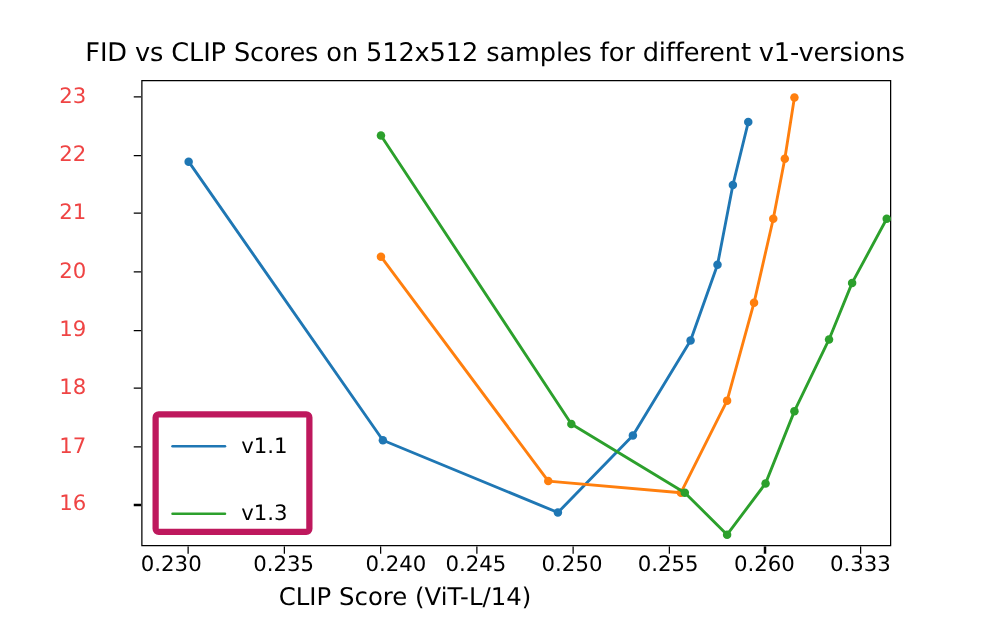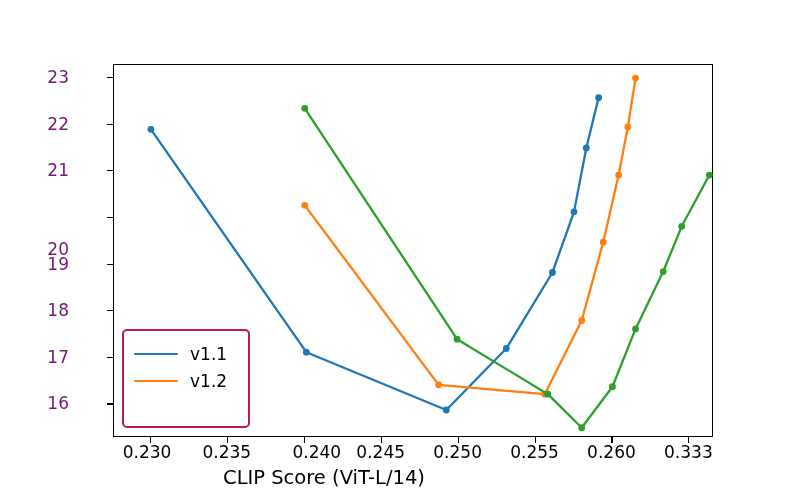--- a/index.html
+++ b/index.html
@@ -44,21 +44,21 @@
   #plot-svg {
     position: absolute;
     left: 0;
     top: 0;
   }
   .ytick-label {
     position: absolute;
     right: 723px;
     text-align: right;
     font-size: 17px;
-    color: #701a75;
+    color: #ef4444;
     transform: translateY(-50%);
     white-space: nowrap;
   }
   .ytick-mark {
     position: absolute;
     left: 107px;
     width: 6px;
     height: 1.1px;
     background: #000000;
   }
@@ -87,21 +87,21 @@
     color: #000000;
   }
   #legend {
     position: absolute;
     left: 122px;
     top: 329px;
     width: 128px;
     height: 99px;
     box-sizing: border-box;
     background: rgba(255,255,255,0.88);
-    border: 2px solid #be185d;
+    border: 5px solid #be185d;
     border-radius: 5px;
   }
   .legend-row {
     position: absolute;
     left: 10px;
     height: 26px;
     display: flex;
     align-items: center;
   }
   .legend-swatch {
@@ -114,35 +114,36 @@
     font-size: 17px;
     color: #000000;
     line-height: 1;
   }
 </style>
 </head>
 <body>
 
 <div id="figure">
 
+  <div id="chart-title">FID vs CLIP Scores on 512x512 samples for different v1-versions</div>
 
   <div id="xlabel">CLIP Score (ViT-L/14)</div>
 
   <div id="ytick-labels">
       <div class="ytick-label" style="top: 403.43px;">16</div>
       <div class="ytick-label" style="top: 356.805px; margin-left: 11px;">17</div>
       <div class="ytick-label" style="top: 310.18px;">18</div>
       <div class="ytick-label" style="top: 263.555px;">19</div>
-      <div class="ytick-label" style="top: 216.93px; margin-top: 32px;">20</div>
+      <div class="ytick-label" style="top: 216.93px;">20</div>
       <div class="ytick-label" style="top: 170.305px;">21</div>
       <div class="ytick-label" style="top: 123.68px;">22</div>
       <div class="ytick-label" style="top: 77.055px;">23</div>
     </div>
   <div id="xtick-labels">
-      <div class="xtick-label" style="left: 147px;">0.230</div>
+      <div class="xtick-label" style="left: 137px;">0.230</div>
       <div class="xtick-label" style="left: 226.846px;">0.235</div>
       <div class="xtick-label" style="left: 303.769px; margin-left: 13px;">0.240</div>
       <div class="xtick-label" style="left: 380.692px;">0.245</div>
       <div class="xtick-label" style="left: 457.615px;">0.250</div>
       <div class="xtick-label" style="left: 534.538px;">0.255</div>
       <div class="xtick-label" style="left: 611.462px;">0.260</div>
       <div class="xtick-label" style="left: 688.385px;">0.333</div>
     </div>
   <div id="tick-marks">
       <div class="ytick-mark" style="top: 403.43px;"></div>
@@ -200,19 +201,19 @@
           <circle cx="595.38" cy="110.03" r="3.4" fill="#2ca02c"></circle>
         </g>
       </svg>
   </div>
 
   <div id="legend">
       <div class="legend-row" style="top: 10px;">
         <span class="legend-swatch" style="background: rgb(31, 119, 180);"></span>
         <span class="legend-text">v1.1</span>
       </div>
-      <div class="legend-row" style="top: 37px;">
-        <span class="legend-swatch" style="background: rgb(255, 127, 14);"></span>
-        <span class="legend-text">v1.2</span>
+      <div class="legend-row" style="top: 64px;">
+        <span class="legend-swatch" style="background: rgb(44, 160, 44);"></span>
+        <span class="legend-text">v1.3</span>
       </div>
     </div>
 
 </div>
 
 </body></html>

